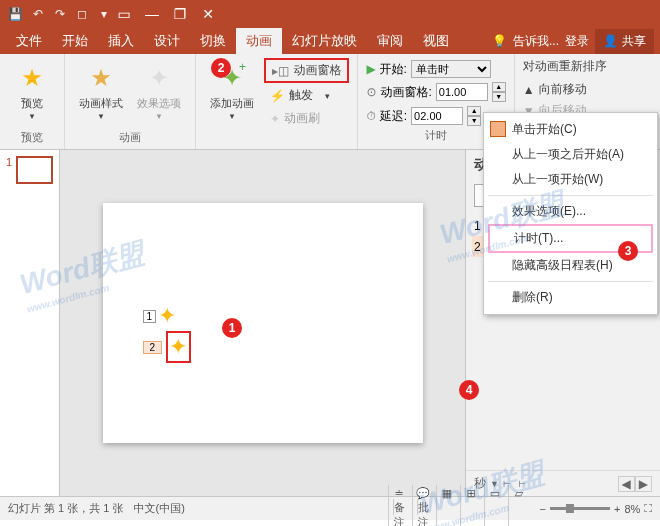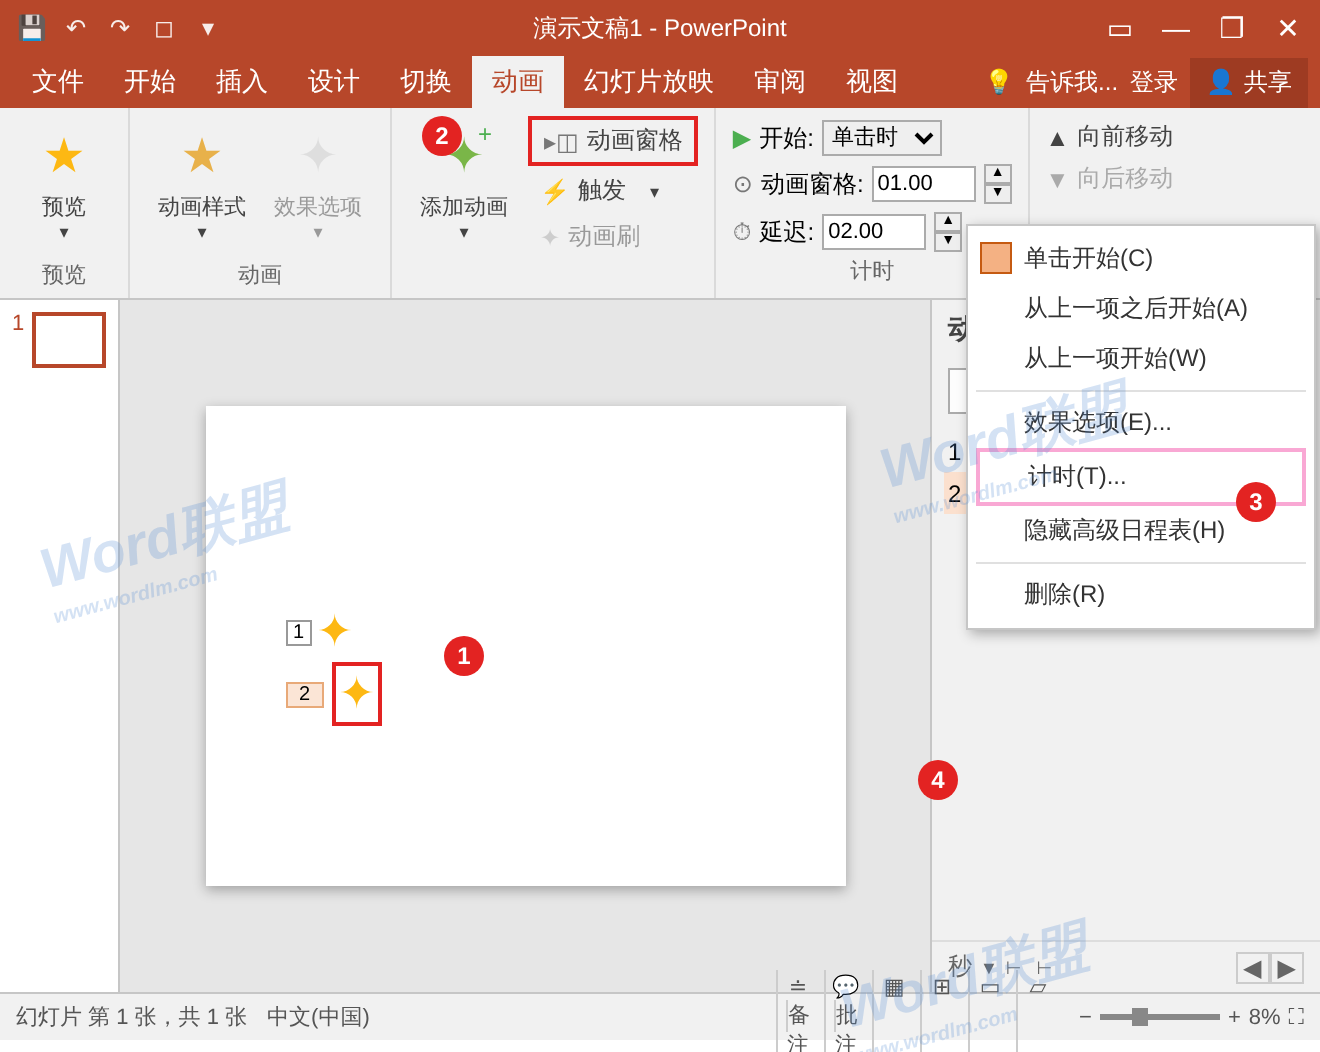--- a/index.html
+++ b/index.html
@@ -26,21 +26,21 @@
 .rrow { display: flex; gap: 2px; }
 .adv-group { flex-direction: column; }
 .adv-top { display:flex; }
 .adv-right { display:flex; flex-direction:column; gap:2px; padding-left:4px; }
 .adv-right .sbtn { display:flex; align-items:center; gap:4px; padding:2px 6px; font-size:12px; color:#444; }
 .anim-pane-btn { border:2px solid #E32322; padding:1px 4px; display:flex; align-items:center; gap:2px; position:relative; }
 
 .timing-group { padding: 4px 8px; }
 .timing-group .trow { display:flex; align-items:center; gap:4px; padding:2px 0; font-size:12px; }
 .timing-group input { width:52px; height:18px; border:1px solid #ABABAB; font-size:11px; padding:0 2px; }
-.timing-group select { width:60px; height:18px; border:1px solid #ABABAB; font-size:11px; }
+.timing-group select { width:80px; height:18px; border:1px solid #ABABAB; font-size:11px; }
 .spinbtn { display:flex; flex-direction:column; }
 .spinbtn span { font-size:7px; line-height:8px; border:1px solid #ABABAB; width:14px; text-align:center; background:#eee; }
 
 .reorder { padding:4px 8px; font-size:12px; color:#444; }
 .reorder .rtitle { padding-bottom:4px; }
 .reorder .rbtn2 { display:flex; align-items:center; gap:4px; padding:2px 0; }
 .reorder .disabled { color:#aaa; }
 
 .workspace { display:flex; height: 346px; background:#E6E6E6; }
 .thumbpanel { width:60px; background:#fff; border-right:1px solid #C6C6C6; padding:6px; }
@@ -105,21 +105,20 @@
 <body>
 
 <div class="titlebar">
   <div class="qat">
     <span>💾</span>
     <span>↶</span>
     <span>↷</span>
     <span>◻</span>
     <span>▾</span>
   </div>
-  <div class="title">演示文稿1 - PowerPoint</div>
   <div class="winbtns">
     <span>▭</span>
     <span>—</span>
     <span>❐</span>
     <span>✕</span>
   </div>
 </div>
 
 <div class="menubar">
   <div class="tab">文件</div>
@@ -222,20 +221,21 @@
       <input value="02.00" style="">
       <div class="spinbtn">
           <span>▲</span>
           <span>▼</span>
         </div>
     </div>
     <div class="glabel">计时</div>
   </div>
 
   <div class="reorder">
+    <div class="rtitle">对动画重新排序</div>
     <div class="rbtn2">
         <span>▲</span>
         <span>向前移动</span>
       </div>
     <div class="rbtn2 disabled">
         <span>▼</span>
         <span>向后移动</span>
       </div>
   </div>
 </div>

